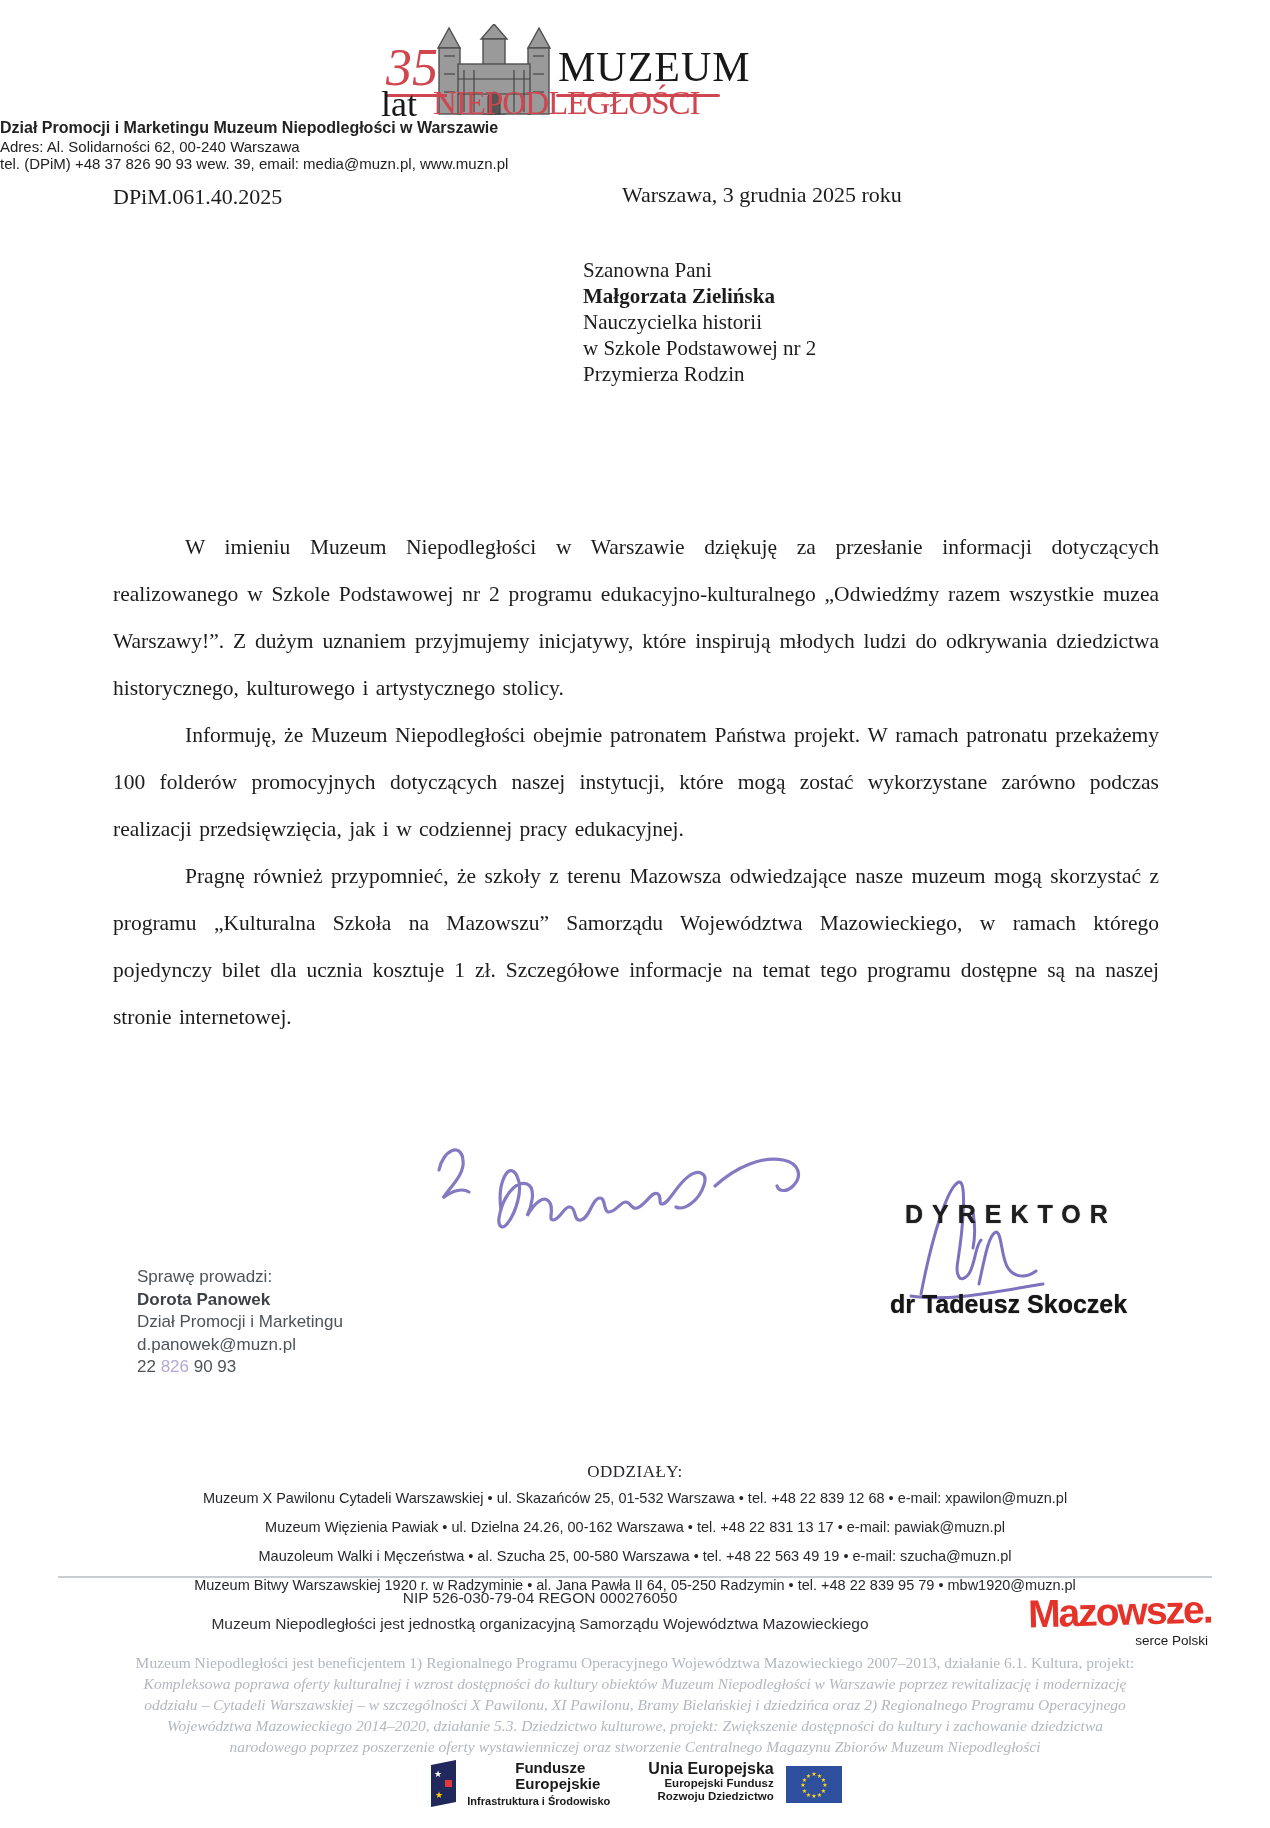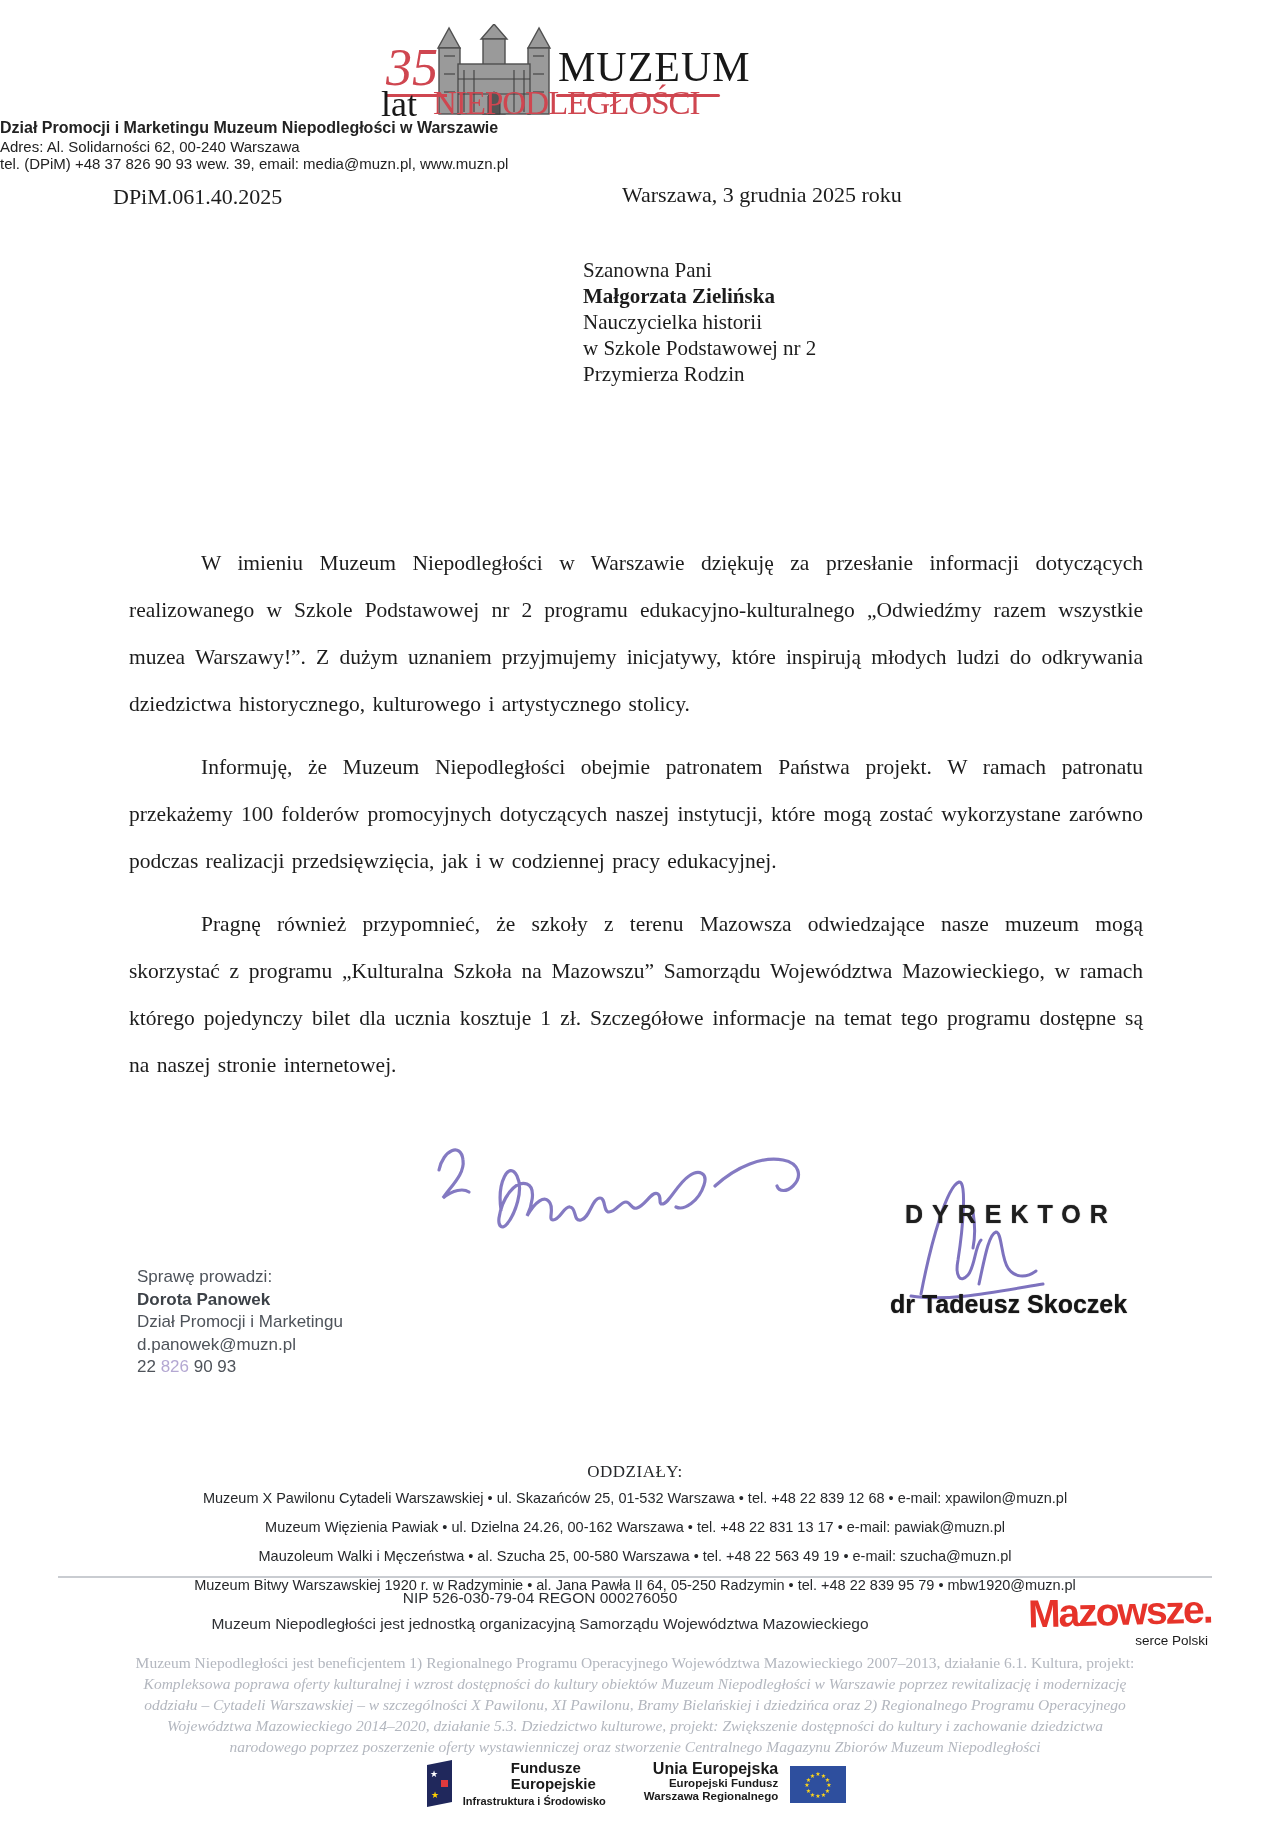--- a/index.html
+++ b/index.html
@@ -24,21 +24,21 @@
   .addr    { top:138px; font-size:15px; font-weight:500; }
   .contact { top:155px; font-size:15px; font-weight:500; }
   
   .ref-no   { position:absolute; left:113px; top:184px; font-size:22px; }
   .ref-date { position:absolute; left:622px; top:182px; font-size:22px; }
   
   .recipient { position:absolute; left:583px; top:257px; font-size:21px; line-height:26px; }
   .recipient .bold { font-weight:bold; }
   
   .letter-body { position:absolute; left:113px; top:524px; width:1046px; }
-  .letter-body p { margin:16px; font-size:21.5px; line-height:47px; text-align:justify; text-indent:72px; word-spacing:2px; }
+  .letter-body p { margin:0; font-size:21.5px; line-height:47px; text-align:justify; text-indent:72px; word-spacing:2px; }
   
   .handwriting { position:absolute; left:415px; top:1112px; }
   .dir-sign    { position:absolute; left:903px; top:1172px; }
   .dir-title {
     position:absolute; left:905px; top:1200px; font-family:"Liberation Sans", sans-serif;
     font-size:25px; font-weight:700; letter-spacing:9px; color:#1f1f1f; text-shadow:0 0 1px #333;
   }
   .dir-name {
     position:absolute; left:890px; top:1290px; font-family:"Liberation Sans", sans-serif;
     font-size:25px; font-weight:700; color:#161616; text-shadow:0 0 1px #444;
@@ -204,21 +204,21 @@
       <div class="fe-text">
         <div class="t">Fundusze</div>
         <div class="t">Europejskie</div>
         <div class="s">Infrastruktura i Środowisko</div>
       </div>
     </div>
     <div class="ue-group">
       <div class="ue-text">
         <div class="t">Unia Europejska</div>
         <div class="s">Europejski Fundusz</div>
-        <div class="s">Warszawa Regionalnego</div>
+        <div class="s">Rozwoju Dziedzictwo</div>
       </div>
       <svg width="56" height="37" viewBox="0 0 56 37">
         <rect x="0" y="0" width="56" height="37" fill="#2e4f9e"></rect>
         <g fill="#ffd617" font-size="6" text-anchor="middle">
           <text x="28" y="10">★</text>
             <text x="33.5" y="11.5">★</text>
             <text x="37.5" y="15.5">★</text>
           <text x="39" y="21">★</text>
             <text x="37.5" y="26.5">★</text>
             <text x="33.5" y="30.5">★</text>

